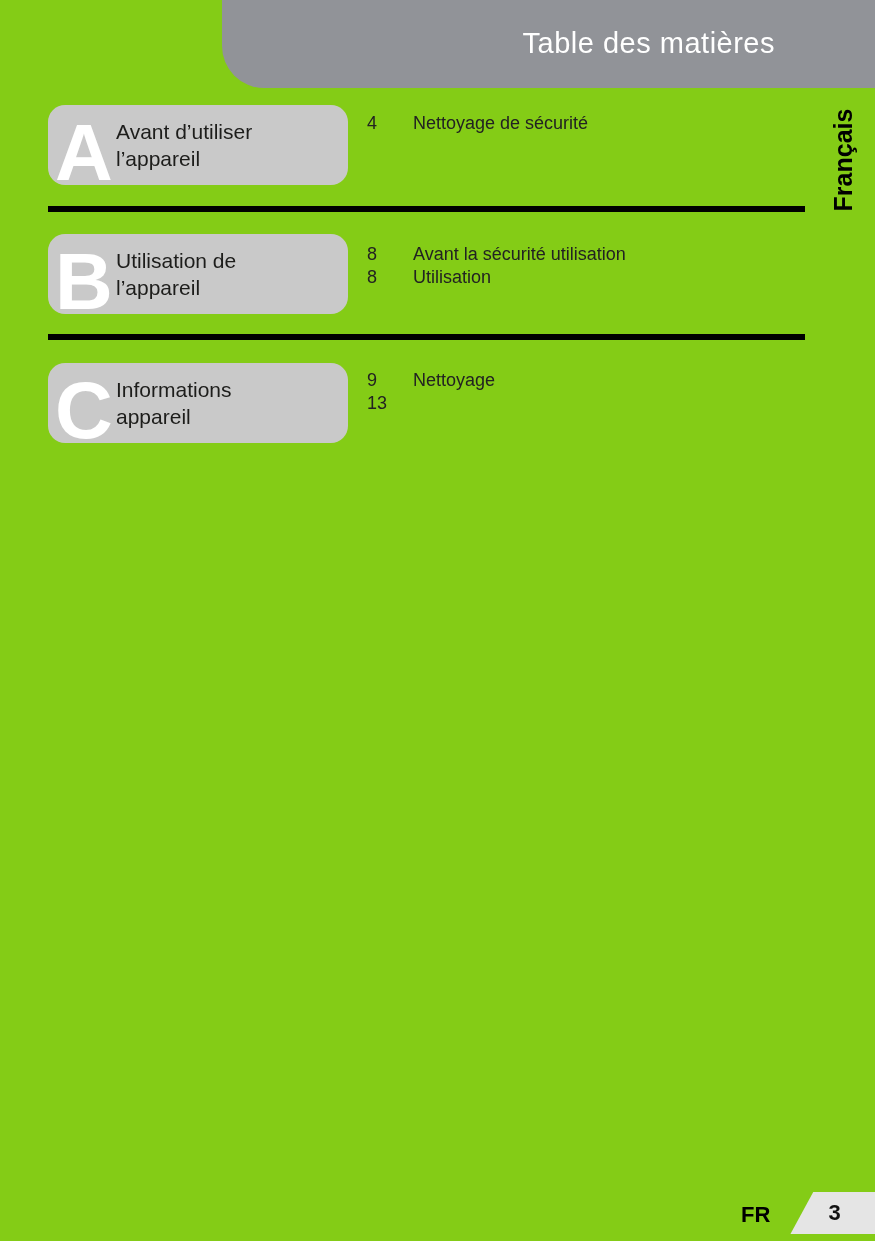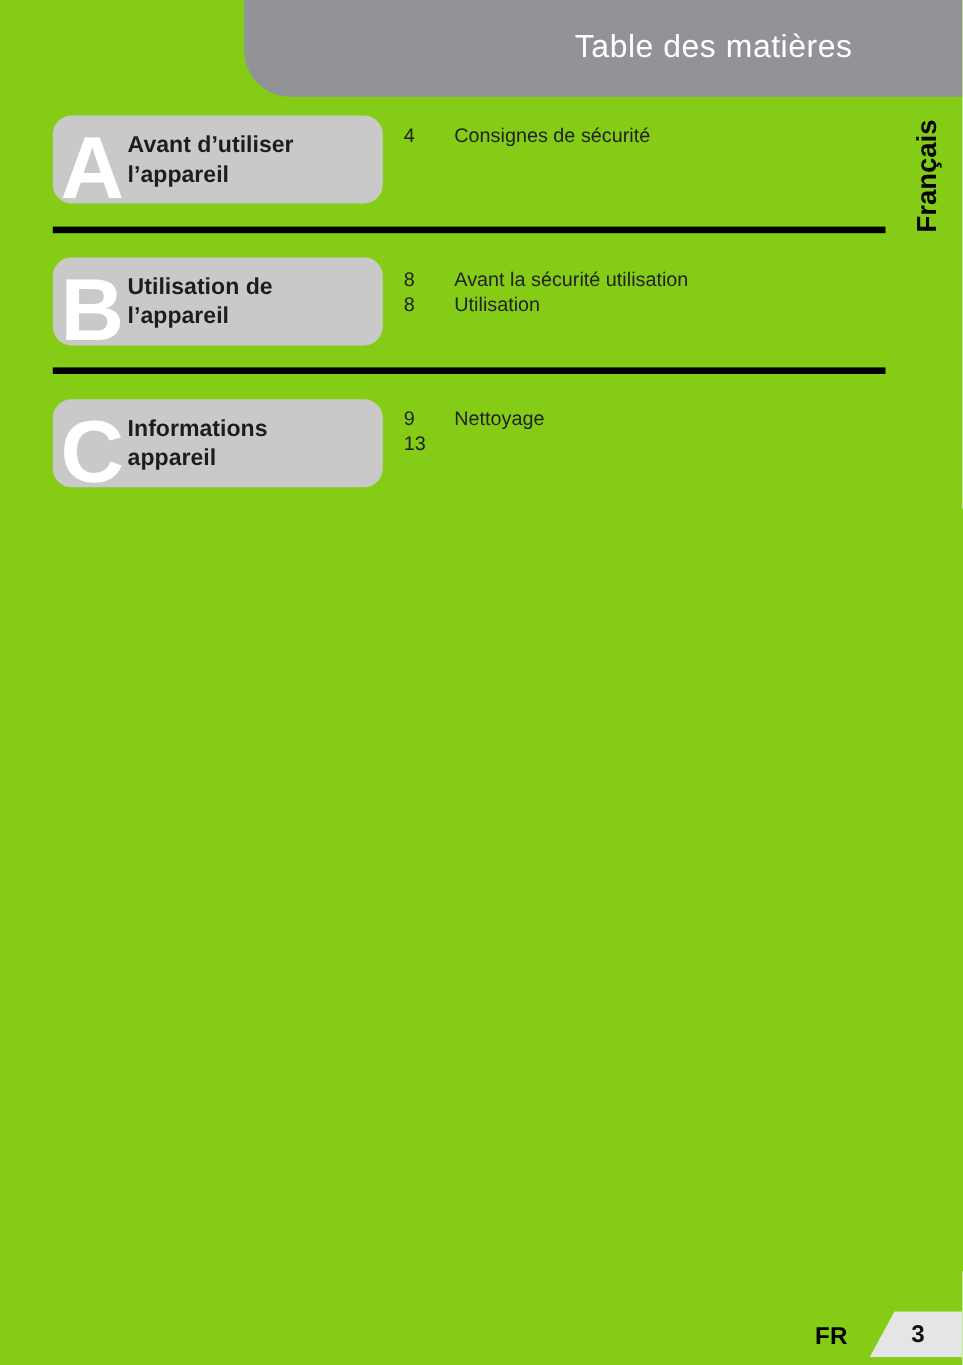--- a/index.html
+++ b/index.html
@@ -64,21 +64,21 @@
     font-size: 80px;
     line-height: 80px;
     font-weight: bold;
     color: #ffffff;
   }
   .section-title {
     position: absolute;
     left: 68px; top: 50%;
     transform: translateY(-50%);
     font-size: 21px;
-    font-weight: bold;
+    font-weight: normal;
     line-height: 27px;
     color: #1d1d1b;
     white-space: nowrap;
   }
 
   
   .entries {
     position: absolute;
     left: 367px;
   }
@@ -151,21 +151,21 @@
   <div class="section-box box-a">
     <span class="section-letter">A</span>
     <span class="section-title">
       <span>Avant d’utiliser</span><br>
       <span>l’appareil</span>
     </span>
   </div>
   <div class="entries entries-a">
     <div class="entry">
       <span class="entry-page">4</span>
-      <span class="entry-label">Consignes de sécurité</span>
+      <span class="entry-label">Nettoyage de sécurité</span>
     </div>
   </div>
 
   <div class="divider divider-1"></div>
 
   <div class="section-box box-b">
     <span class="section-letter">B</span>
     <span class="section-title">
       <span>Utilisation de</span><br>
       <span>l’appareil</span>

